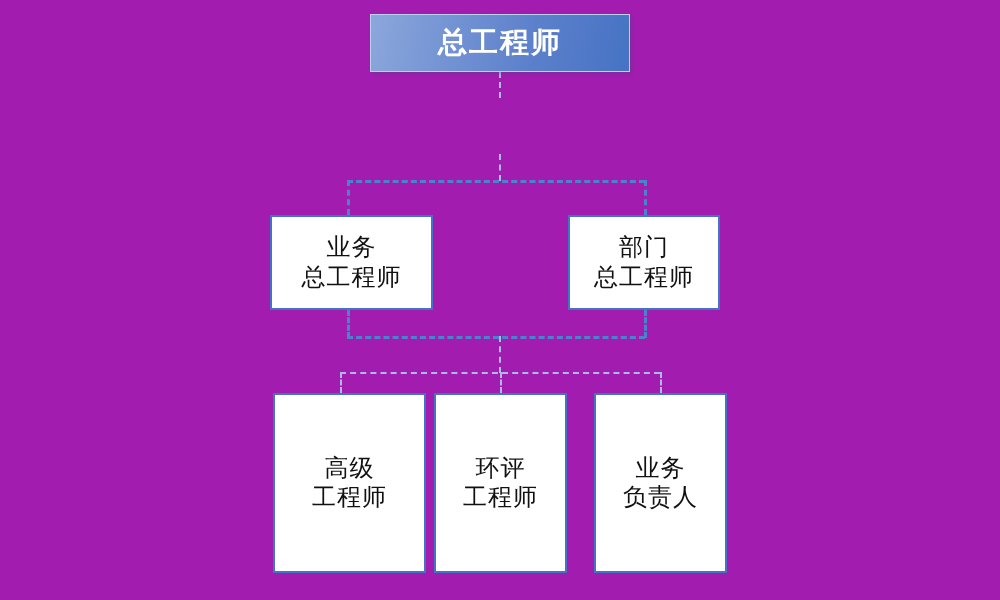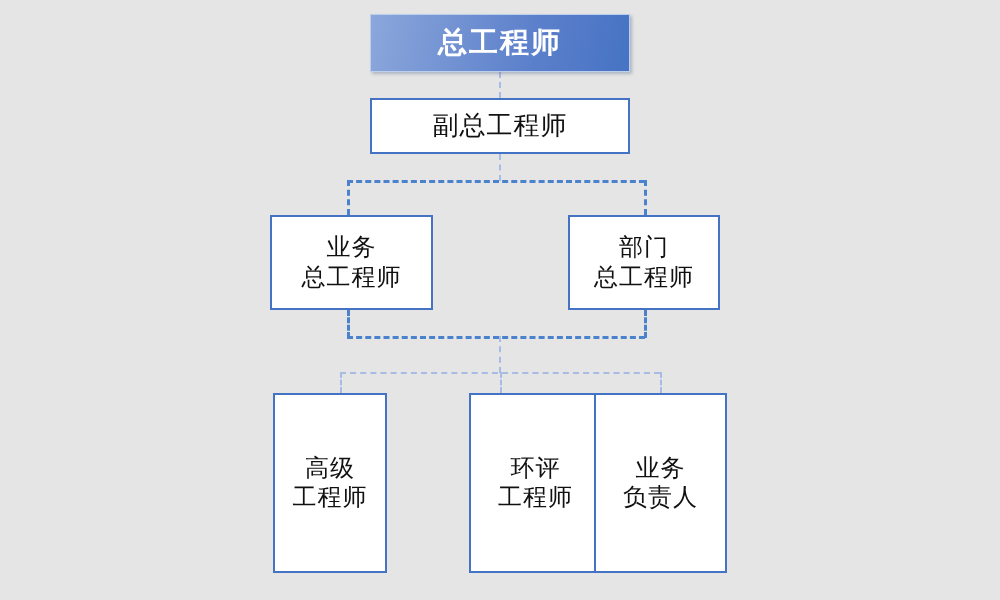--- a/index.html
+++ b/index.html
@@ -8,21 +8,21 @@
     padding: 0;
     background: #ffffff;
   }
   body {
     font-family: "DejaVu Sans", "Liberation Sans", sans-serif;
   }
   #canvas {
     position: relative;
     width: 1000px;
     height: 600px;
-    background: #e5e5e5;
+    background: #a21caf;
     overflow: hidden;
     text-decoration: underline;
   }
 
   
   .node {
     position: absolute;
     box-sizing: border-box;
     display: flex;
     align-items: center;
@@ -102,40 +102,37 @@
 
   <div class="conn h-light" style="left:340px; top:372px; width:320px;"></div>
   <div class="conn v-light" style="left:340px; top:372px; height:21px;"></div>
   <div class="conn v-light" style="left:500px; top:372px; height:21px;"></div>
   <div class="conn v-light" style="left:660px; top:372px; height:21px;"></div>
 
   <div class="node node-root" style="left:370px; top:14px; width:260px; height:58px;">
     <span class="label">总工程师</span>
   </div>
 
-  <div class="node node-plain node-lvl2" style="left:370px; top:98px; width:260px; height:56px;">
-    <span class="label">副总工程师</span>
-  </div>
 
   <div class="node node-plain node-lvl3" style="left:270px; top:215px; width:163px; height:95px;">
     <span class="label">业务
 总工程师</span>
   </div>
 
   <div class="node node-plain node-lvl3" style="left:568px; top:215px; width:152px; height:95px;align-items:center;">
     <span class="label">部门
 总工程师</span>
   </div>
 
-  <div class="node node-plain node-lvl4" style="left:273px; top:393px; width:114px; height:180px;">
+  <div class="node node-plain node-lvl4" style="left:273px; top:393px; width:153px; height:180px;">
     <span class="label">高级
 工程师</span>
   </div>
 
-  <div class="node node-plain node-lvl4" style="left:434px; top:393px; width:133px; height:180px;margin-left:35px;">
+  <div class="node node-plain node-lvl4" style="left:434px; top:393px; width:133px; height:180px;">
     <span class="label">环评
 工程师</span>
   </div>
 
   <div class="node node-plain node-lvl4" style="left:594px; top:393px; width:133px; height:180px;">
     <span class="label">业务
 负责人</span>
   </div>
 
 </div>

